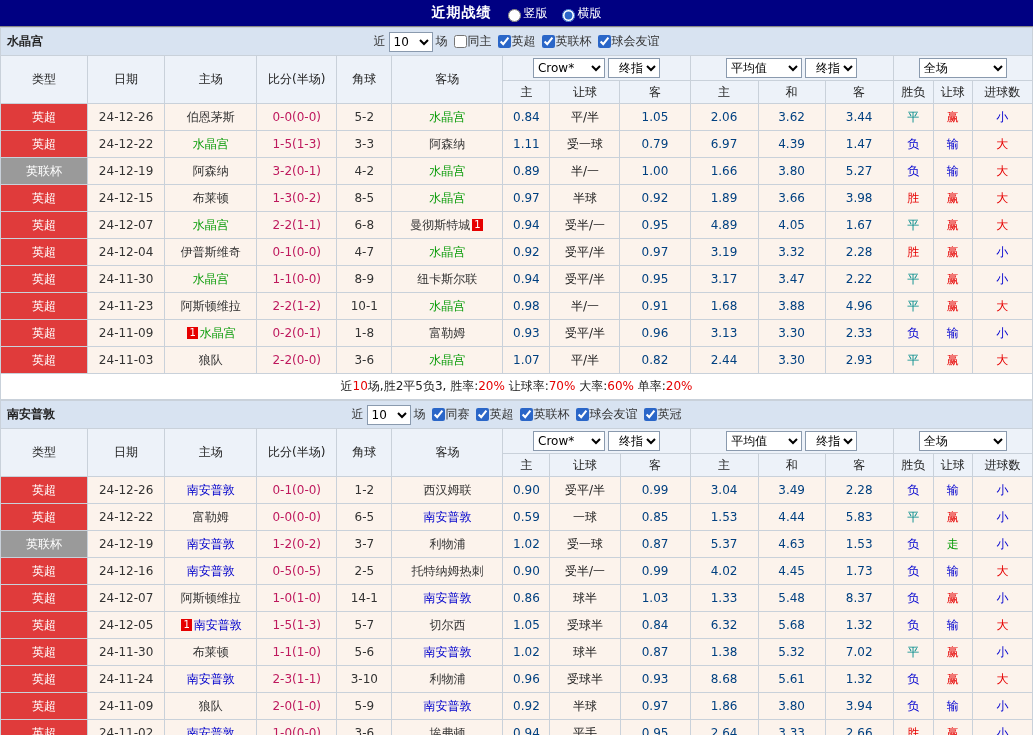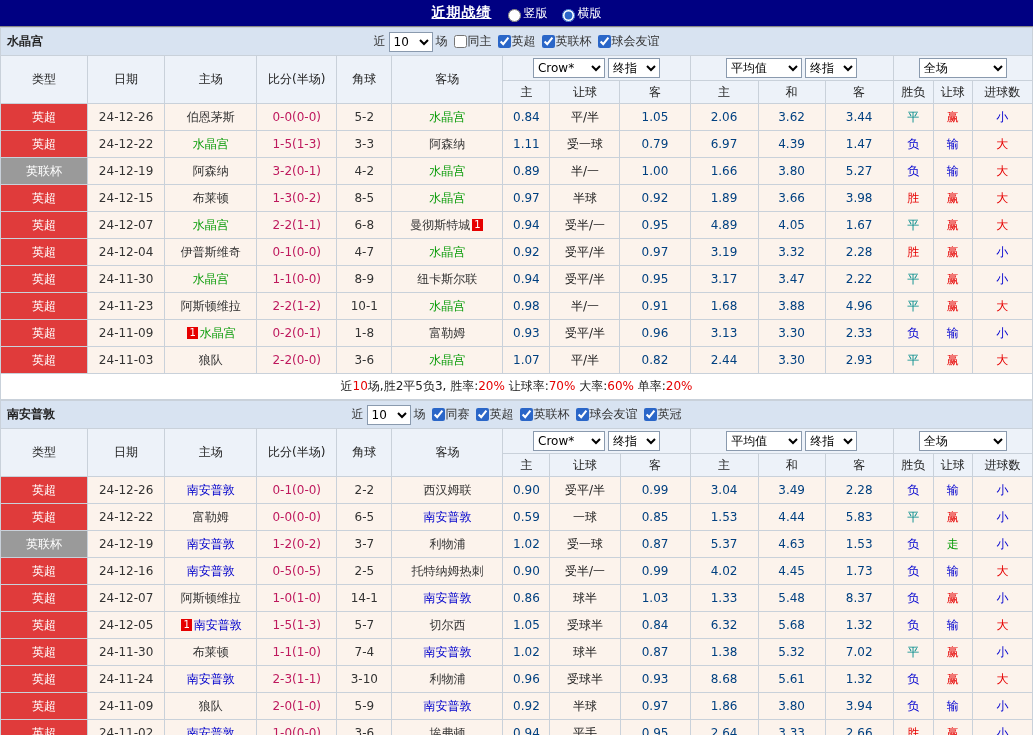--- a/index.html
+++ b/index.html
@@ -1,34 +1,34 @@
 <!DOCTYPE html>
 <html><head>
 <meta charset="utf-8">
 <style>
   html,body{margin:0;padding:0;}
   body{width:1033px;font-family:"DejaVu Sans","Liberation Sans",sans-serif;font-size:12px;color:#333;background:#fff;}
   .titlebar{height:26px;background:#000082;display:flex;align-items:center;justify-content:center;gap:16px;color:#fff;border-bottom:1px solid #888;}
-  .titlebar .title{font-weight:bold;font-size:14px;letter-spacing:1px;text-decoration:underline;}
+  .titlebar .title{font-weight:bold;font-size:14px;letter-spacing:1px;}
   .radios{display:flex;align-items:center;gap:14px;font-size:12px;}
   .radios label{display:inline-flex;align-items:flex-end;gap:3px;cursor:pointer;}
   input[type=radio],input[type=checkbox]{accent-color:#2A66C8;margin:0;width:13px;height:13px;}
   table.grid{border-collapse:collapse;table-layout:fixed;width:1033px;}
   table.grid th,table.grid td{border:1px solid #C9D1DA;text-align:center;padding:0;white-space:nowrap;overflow:hidden;}
   td.bandcell{background:#D8E3F1;height:27px;}
   .band{position:relative;display:flex;align-items:center;justify-content:center;height:100%;}
   .band .team{position:absolute;left:6px;font-weight:bold;color:#222;}
   .filters{display:inline-flex;align-items:center;gap:3px;}
   .chk{display:inline-flex;align-items:center;gap:1px;margin-left:3px;cursor:pointer;}
   tr.hrow th{background:#EDF2F9;height:22px;font-weight:normal;color:#222;}
   tr.hrow th.group{padding:1px 0;}
   select{font-family:inherit;font-size:12px;height:20px;border:1px solid #8A9AAE;background:#fff;vertical-align:middle;}
   select.s-count{width:44px;}
   select.s-company{width:72px;margin-right:3px;}
-  select.s-stage{width:52px;}
+  select.s-stage{width:52px;text-align:right;}
   select.s-avg{width:76px;margin-right:3px;}
   select.s-scope{width:88px;}
   tr.mrow td{height:26px;background:#FCF3EC;}
   td.lg{color:#fff;}
   td.lg.lg-red{background:#E03B3B;}
   td.lg.lg-gray{background:#9A9A9A;}
   td.score{color:#be185d;}
   td.odds{color:#004080;}
   td.hline{color:#222;}
   .team-a{color:#009900;}
@@ -406,21 +406,21 @@
       <th>进球数</th>
     </tr>
   </thead>
   <tbody>
 
   <tr class="mrow">
         <td class="lg lg-red">英超</td>
         <td>24-12-26</td>
         <td><span class="team-b">南安普敦</span></td>
         <td class="score">0-1(0-0)</td>
-        <td>2-2</td>
+        <td>1-2</td>
         <td><span>西汉姆联</span></td>
         <td class="odds">0.90</td>
         <td class="hline">受平/半</td>
         <td class="odds">0.99</td>
         <td class="odds">3.04</td>
         <td class="odds">3.49</td>
         <td class="odds">2.28</td>
         <td class="c-blue">负</td>
         <td class="c-blue">输</td>
         <td class="c-blue">小</td>
@@ -508,21 +508,21 @@
         <td class="odds">1.32</td>
         <td class="c-blue">负</td>
         <td class="c-blue">输</td>
         <td class="c-red">大</td>
       </tr>
       <tr class="mrow">
         <td class="lg lg-red">英超</td>
         <td>24-11-30</td>
         <td><span>布莱顿</span></td>
         <td class="score">1-1(1-0)</td>
-        <td>7-4</td>
+        <td>5-6</td>
         <td><span class="team-b">南安普敦</span></td>
         <td class="odds">1.02</td>
         <td class="hline">球半</td>
         <td class="odds">0.87</td>
         <td class="odds">1.38</td>
         <td class="odds">5.32</td>
         <td class="odds">7.02</td>
         <td class="c-teal">平</td>
         <td class="c-red">赢</td>
         <td class="c-blue">小</td>

